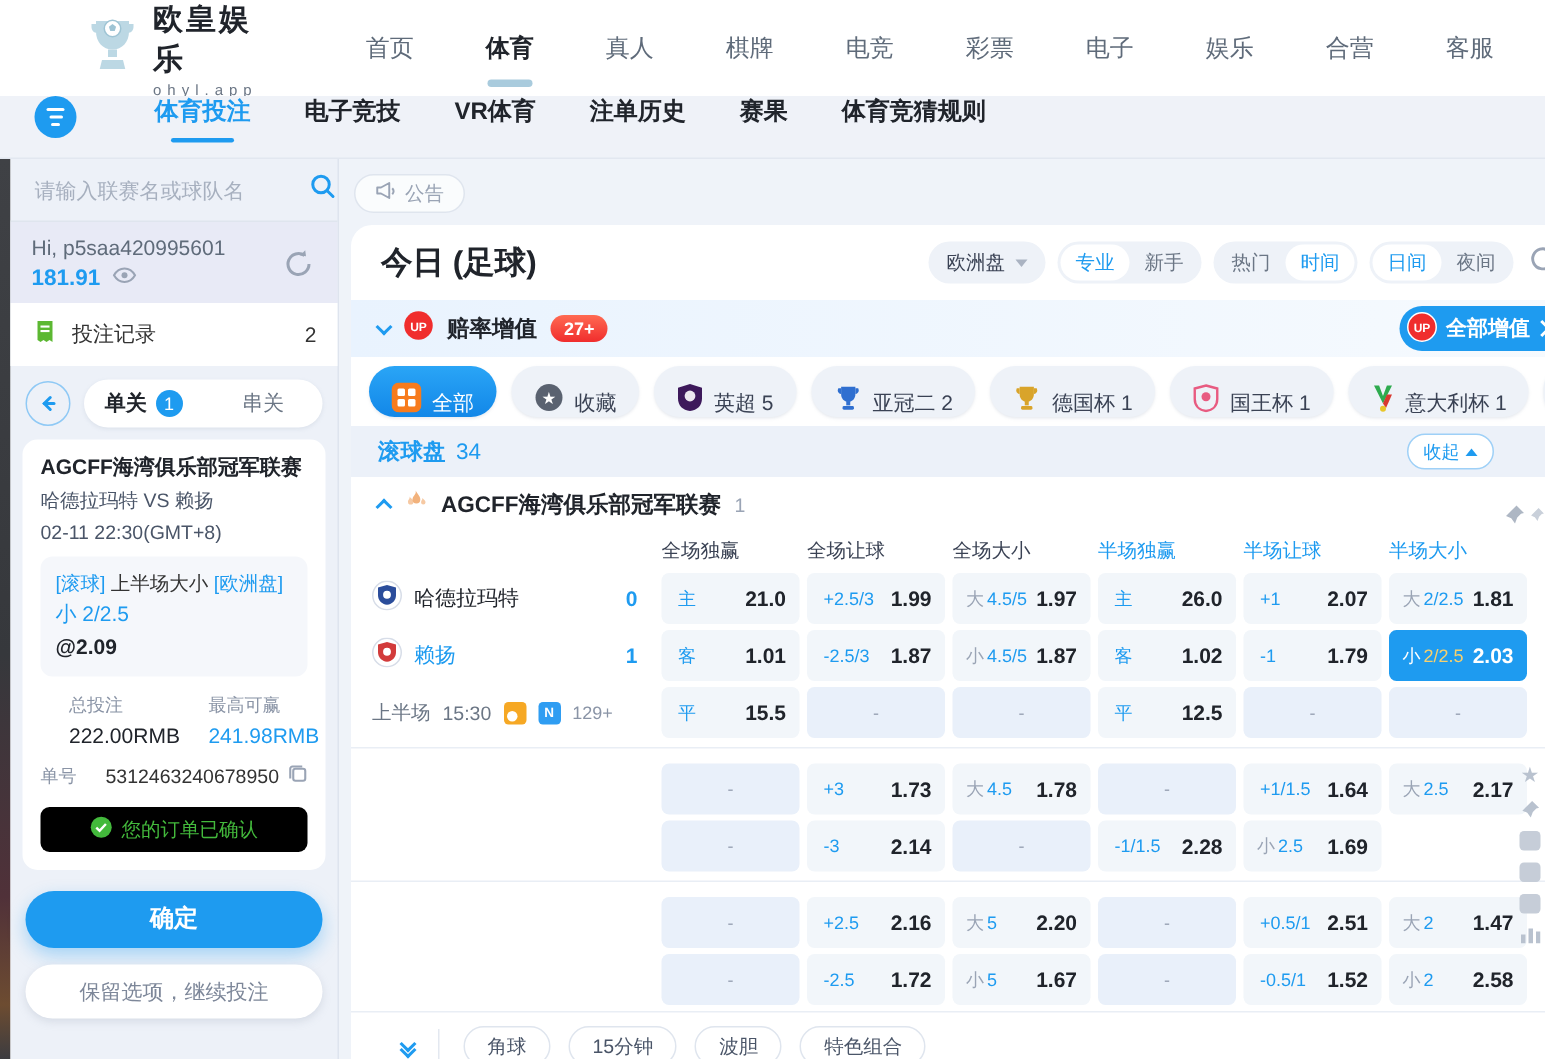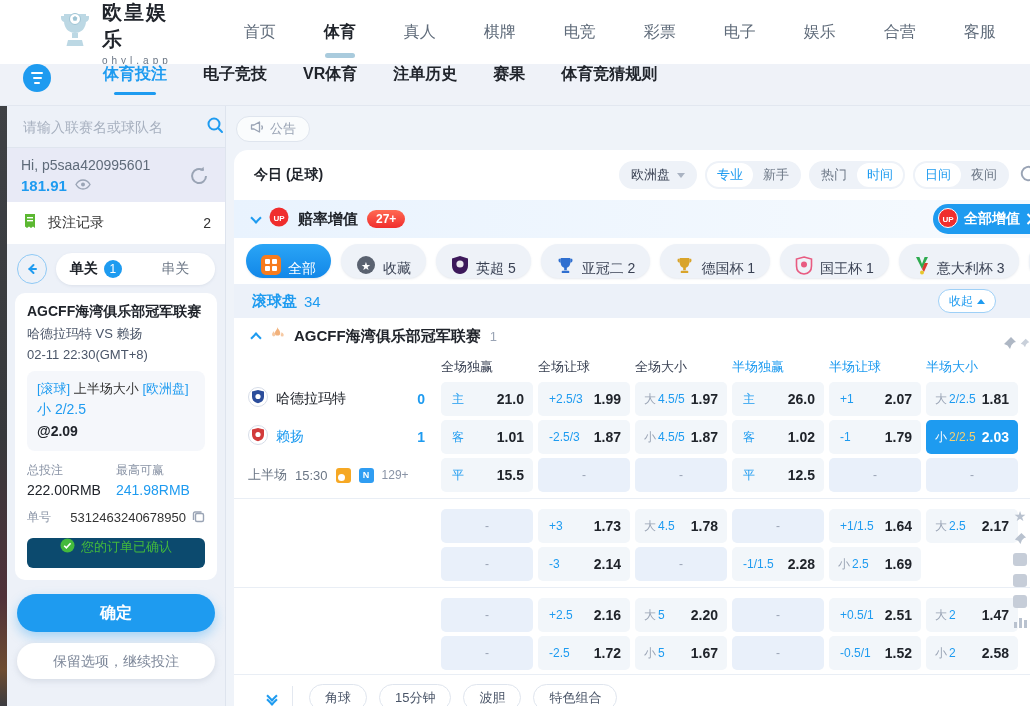--- a/index.html
+++ b/index.html
@@ -49,37 +49,37 @@
   .tabbadge{width:18px;height:18px;border-radius:50%;background:#1e9bf0;color:#fff;font-size:12px;display:flex;align-items:center;justify-content:center;font-weight:normal;}
   .slip{margin:8px 8px 0;background:#fff;border-radius:10px;padding:10px 12px 12px;}
   .slip-league{font-size:14px;font-weight:bold;color:#20242b;}
   .slip-teams,.slip-time{font-size:13px;color:#4a5568;margin-top:4px;}
   .selbox{margin-top:9px;background:#f5f7fb;border-radius:8px;padding:8px 10px;font-size:13px;line-height:1.55;}
   .tagblue{color:#1e9bf0;}
   .mkt{color:#333;}
   .pick{color:#1e9bf0;font-size:14px;}
   .oddsv{color:#20242b;font-weight:bold;font-size:14px;}
   .stakerow{display:flex;margin-top:11px;}
-  .stakecol{flex:1;}
+  .stakecol{flex:1;margin-left:19px;}
   .sklabel{font-size:12px;color:#8a94a6;}
   .skval{font-size:14px;color:#20242b;margin-top:3px;}
   .skval.blue{color:#1e9bf0;}
   .orderrow{display:flex;align-items:center;margin-top:11px;gap:6px;}
   .ordlabel{font-size:12px;color:#8a94a6;}
   .ordno{margin-left:auto;font-size:13px;color:#333;}
-  .banner{margin-top:11px;background:#0c4a6e;border-radius:6px;height:30px;display:flex;justify-content:center;gap:6px;font-size:13px;color:#43b93c;}
+  .banner{margin-top:11px;background:#000000;border-radius:6px;height:30px;display:flex;align-items:center;justify-content:center;gap:6px;font-size:13px;color:#43b93c;}
   .btn-confirm{margin:14px 10px 0;height:38px;line-height:38px;background:#1e9bf0;border-radius:19px;color:#fff;font-size:16px;font-weight:bold;text-align:center;cursor:pointer;box-shadow:0 5px 12px rgba(30,155,240,.35);}
   .btn-keep{margin:11px 10px 0;height:36px;line-height:36px;background:#fff;border-radius:18px;color:#7d8799;font-size:14px;text-align:center;cursor:pointer;box-shadow:0 2px 6px rgba(150,160,180,.28);}
 
   
   .main{position:absolute;left:226px;top:106px;right:0;bottom:0;background:#eff3f9;}
   .notice{position:absolute;top:10px;left:10px;display:inline-flex;align-items:center;gap:6px;height:26px;padding:0 13px;border:1px solid #dfe5ee;border-radius:14px;background:rgba(255,255,255,.7);color:#9aa4b5;font-size:13px;cursor:pointer;}
   .card{position:absolute;top:44px;left:8px;right:-12px;bottom:-10px;background:#fff;border-radius:14px 0 0 0;overflow:hidden;}
   .cardhead{height:50px;display:flex;align-items:center;padding:0 0 0 20px;}
-  .pagetitle{font-size:14px;font-weight:bold;color:#20242b;}
+  .pagetitle{font-size:21px;font-weight:bold;color:#20242b;}
   .filters{margin-left:auto;display:flex;align-items:center;gap:8px;padding-right:2px;}
   .fpill{height:28px;background:#eef2f8;border-radius:14px;display:flex;align-items:center;gap:7px;padding:0 12px;font-size:13px;color:#3a4254;cursor:pointer;white-space:nowrap;}
   .caret{width:0;height:0;border-left:4px solid transparent;border-right:4px solid transparent;border-top:5px solid #aab3c2;}
   .seg{height:28px;background:#eef2f8;border-radius:14px;padding:2px;display:flex;}
   .segitem{padding:0 10px;border-radius:12px;font-size:13px;color:#6b7685;display:flex;align-items:center;cursor:pointer;white-space:nowrap;}
   .segitem.on{background:#fff;color:#1e9bf0;}
   .boostbar{height:38px;background:linear-gradient(90deg,#e9f3fe,#f6fafe);display:flex;align-items:center;gap:9px;padding-left:18px;}
   .chev{width:8px;height:8px;border-right:2px solid #1e9bf0;border-bottom:2px solid #1e9bf0;transform:rotate(45deg);margin-top:-3px;}
   .chev.up{transform:rotate(-135deg);margin-top:4px;}
   .boostlabel{font-size:15px;font-weight:bold;color:#20242b;}
@@ -402,21 +402,21 @@
                 <circle cx="9" cy="8.5" r="3" fill="#e85b81"></circle>
               </svg></span>
             <span>国王杯 1</span>
           </div>
           <div class="chip">
             <span><svg width="16" height="19" viewBox="0 0 16 19">
                 <path d="M2 1l6 12L14 1h-3.4L8 8 5.4 1z" fill="#2eab4f"></path>
                 <path d="M8 13l2.6-6H14l-4 9z" fill="#d8392f"></path>
                 <circle cx="8" cy="16.5" r="2" fill="#e8c62a"></circle>
               </svg></span>
-            <span>意大利杯 3</span>
+            <span>意大利杯 1</span>
           </div>
           <div class="chip"></div>
         </div>
 
       <div class="liveband">
         <span class="livelabel">滚球盘</span>
         <span class="livecount">34</span>
         <div class="collapse">
           <span>收起</span>
           <span class="tri-up"></span>

